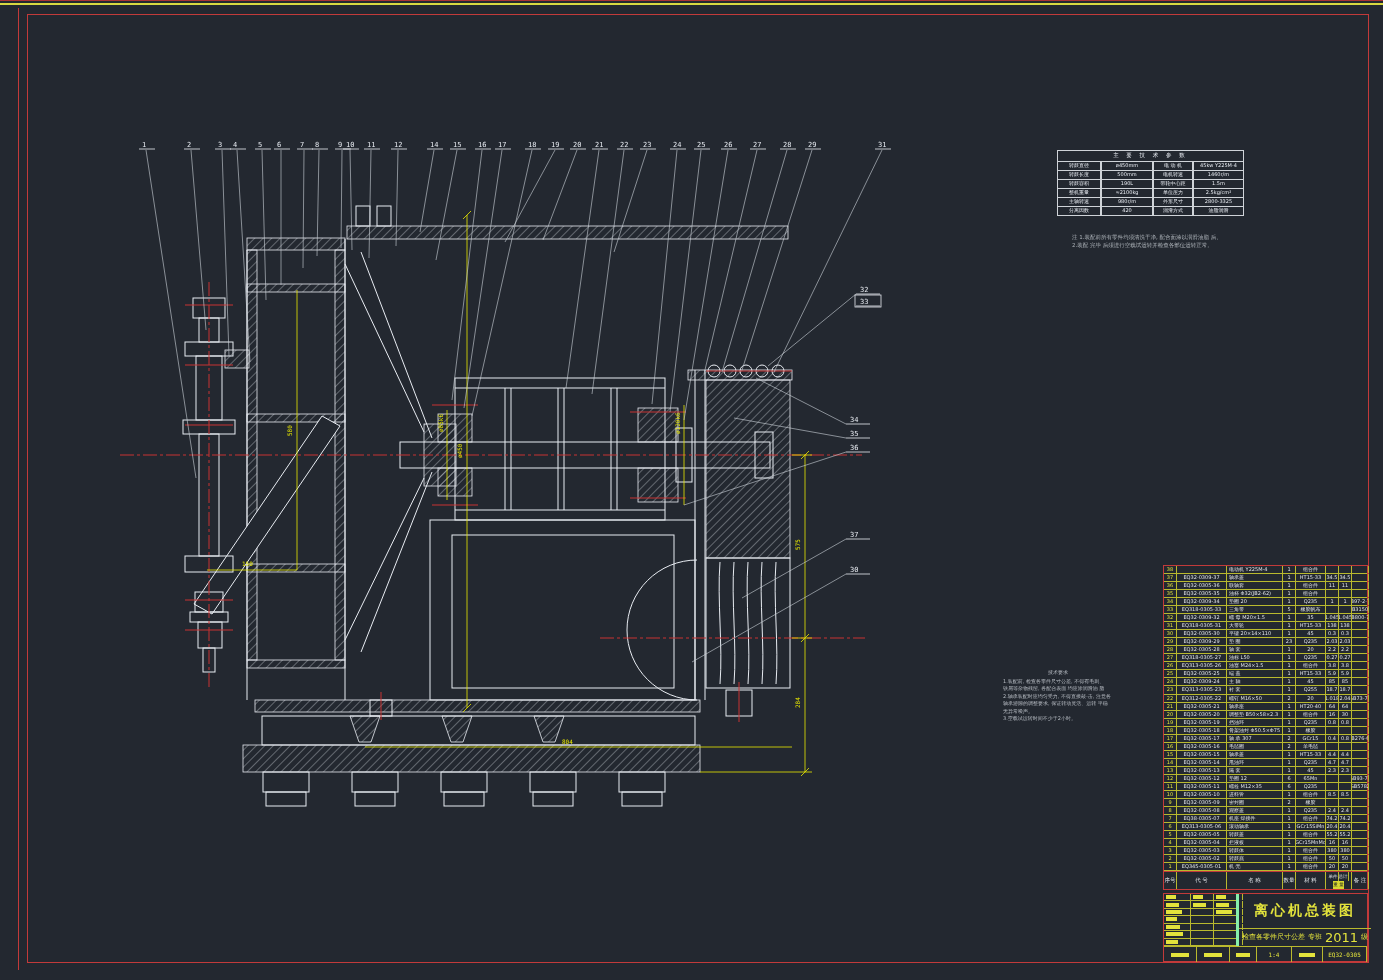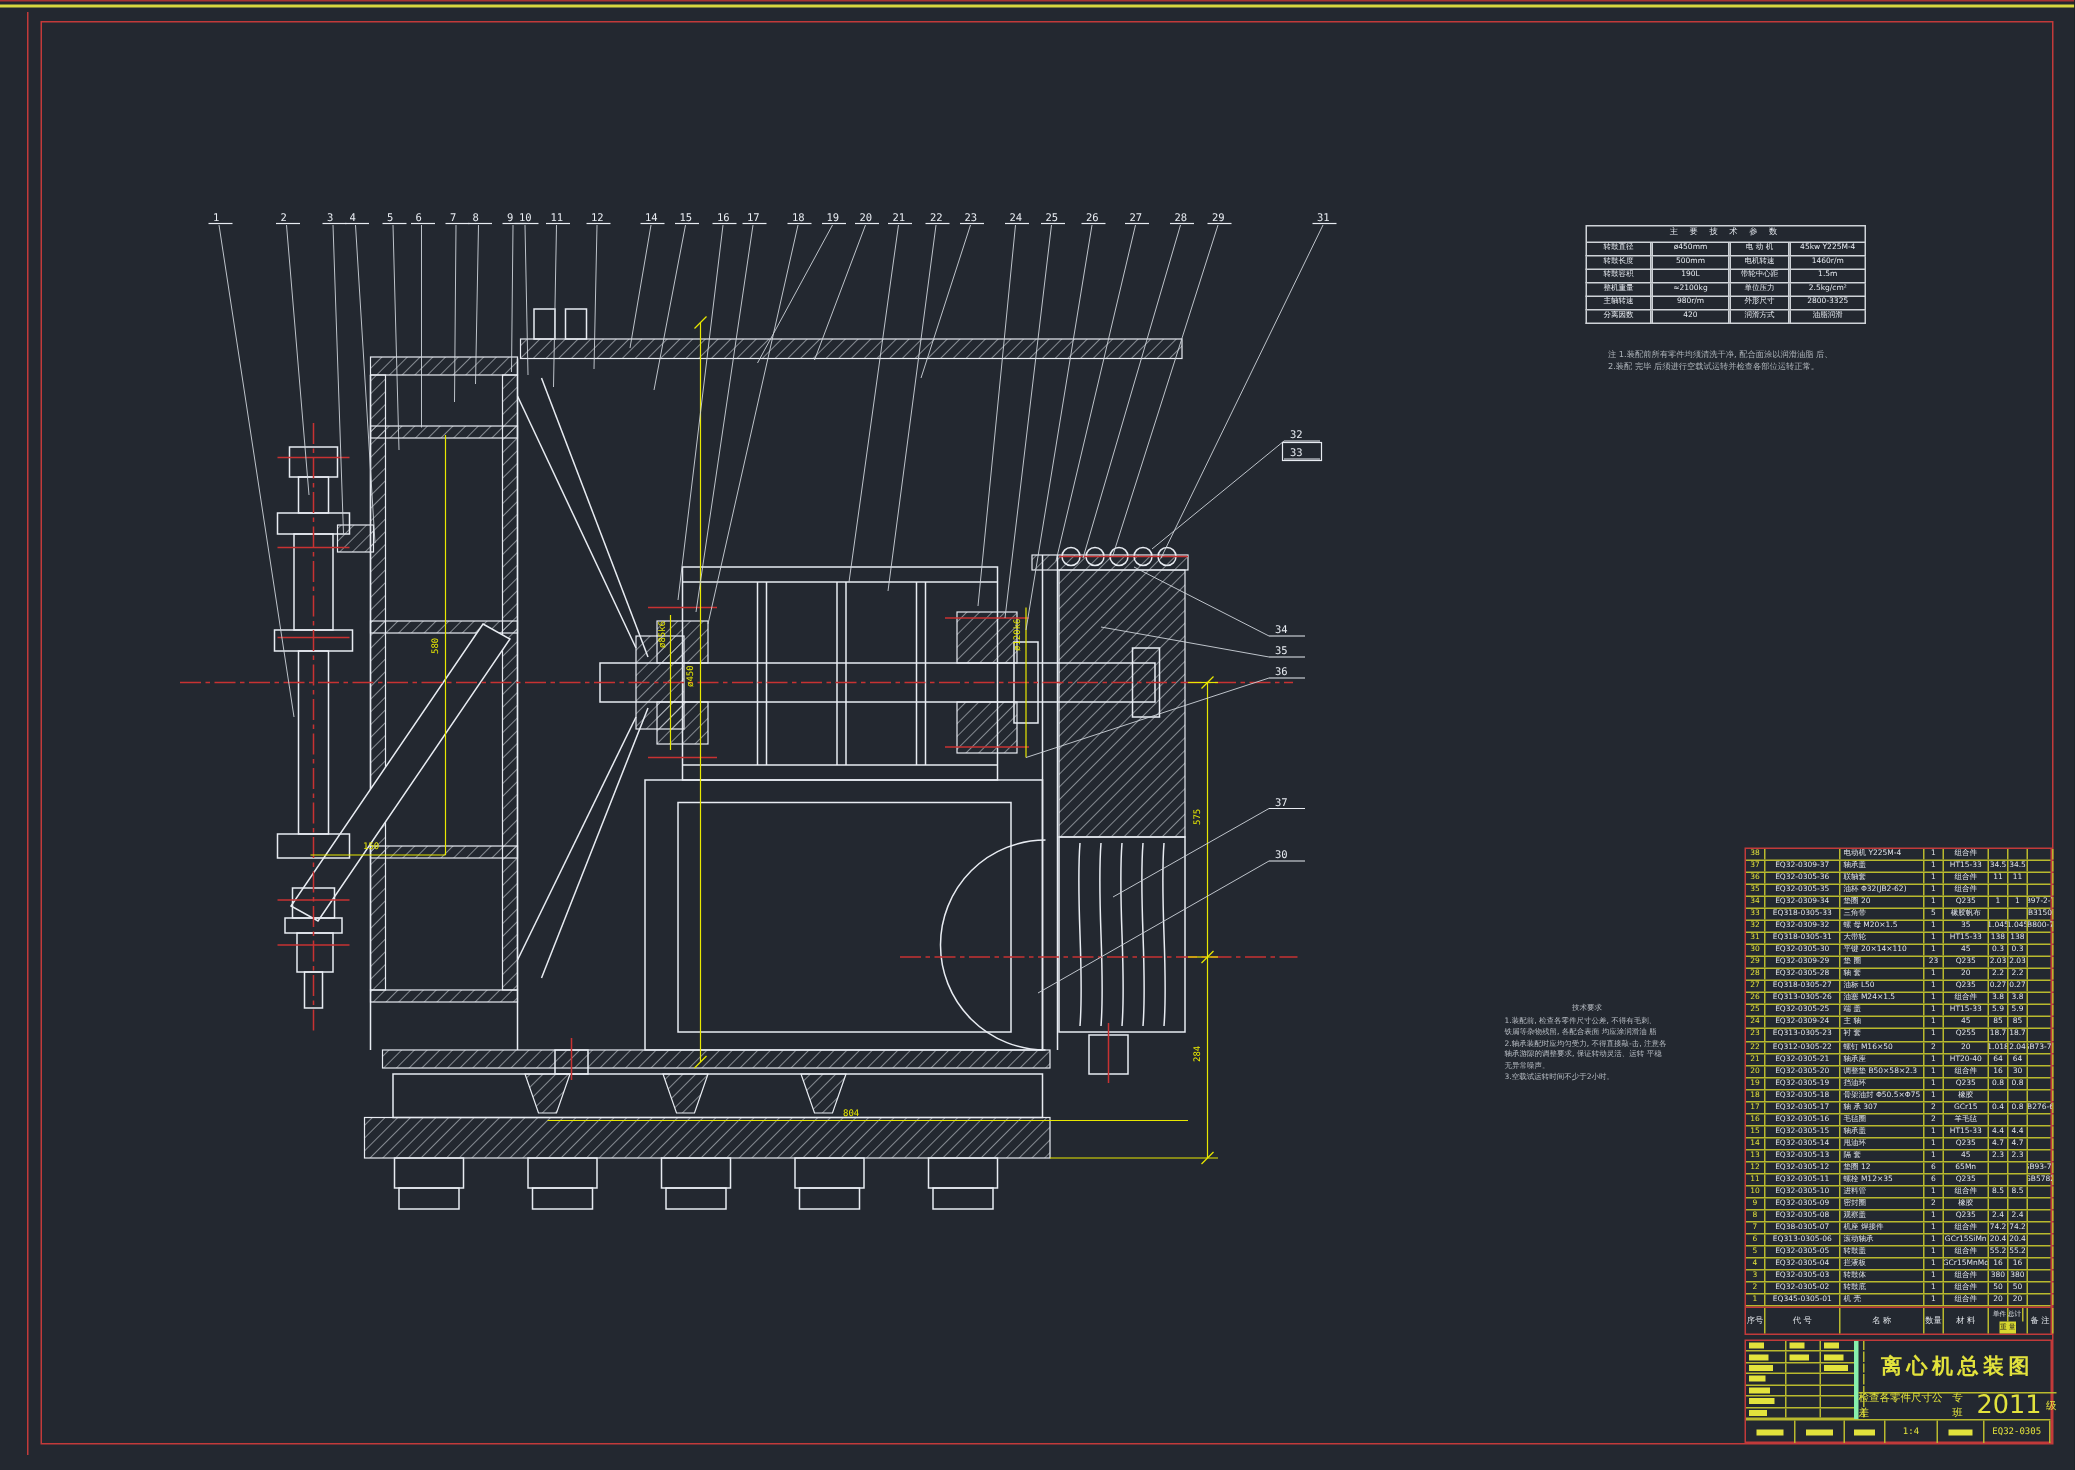--- a/index.html
+++ b/index.html
@@ -45,21 +45,21 @@
           box-sizing:border-box;color:#e2e23c;}
   #tb-left{position:absolute;left:0;top:0;width:72px;height:52px;display:flex;flex-direction:column;}
   .tb-row{flex:1;display:flex;border-bottom:0.5px solid #b9b92e;}
   .tb-row>div{border-right:0.5px solid #b9b92e;flex:none;display:flex;align-items:center;padding-left:2px;}
   .bar{height:4px;background:#e2e23c;display:inline-block;}
   #tb-right{position:absolute;left:72px;top:0;width:132px;height:52px;border-left:3px solid #86efac;}
   #tb-title{height:34px;display:flex;align-items:center;justify-content:center;
             font-size:14px;font-weight:bold;letter-spacing:3px;border-bottom:1px solid #b9b92e;}
   #tb-class{height:16px;display:flex;align-items:center;justify-content:center;gap:3px;
             font-size:7px;border-bottom:0px;}
-  #tb-class .year{font-size:17px;}
+  #tb-class .year{font-size:13px;}
   #tb-bottom{position:absolute;left:0;top:52px;width:203px;height:15px;border-top:1px solid #b9b92e;
              display:flex;}
   #tb-bottom>div{border-right:0.5px solid #b9b92e;display:flex;align-items:center;justify-content:center;
              font-size:6px;font-family:"DejaVu Sans Mono",monospace;}
   svg text{font-family:"DejaVu Sans Mono",monospace;}
 </style>
 </head>
 <body>
 
 <div id="page">

